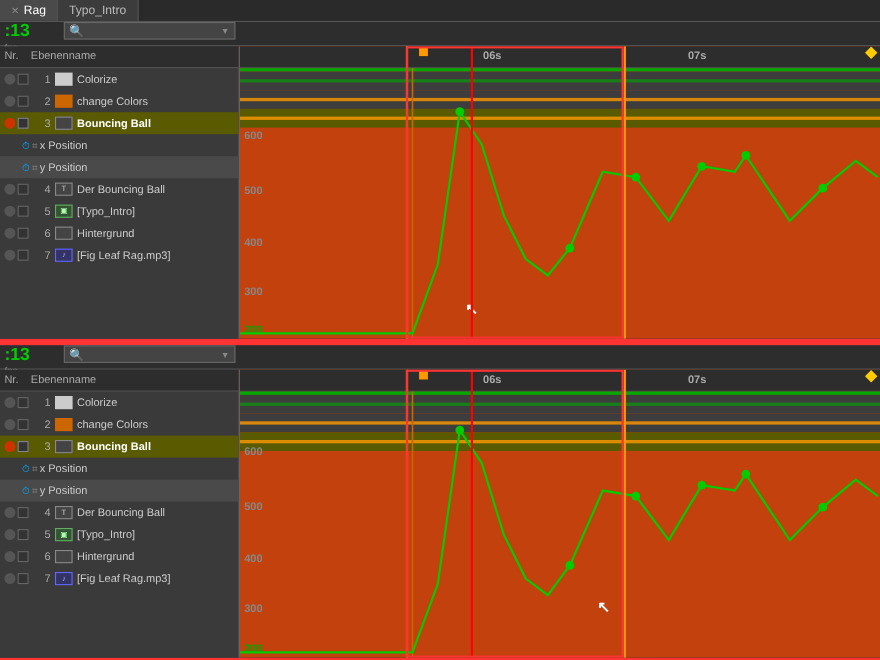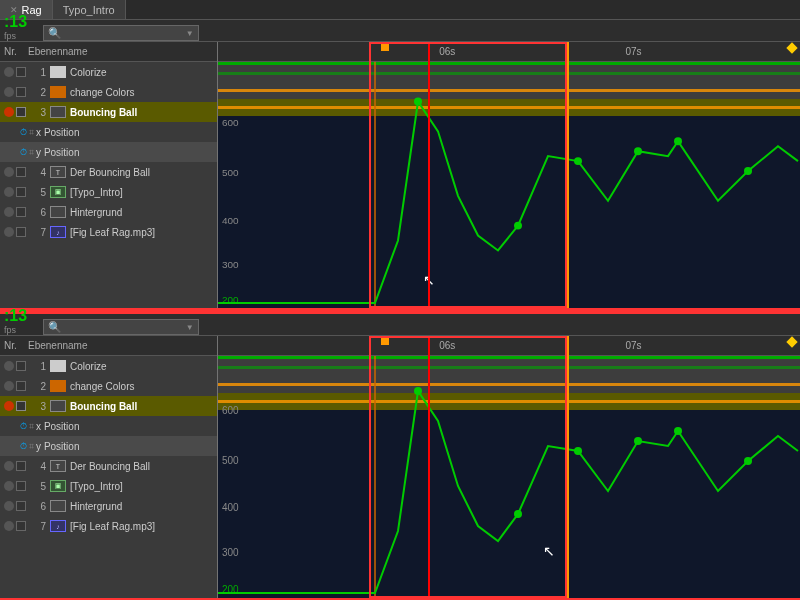--- a/index.html
+++ b/index.html
@@ -43,25 +43,25 @@
 
     .panel {
       display: flex;
       flex-direction: column;
       height: 290px;
       border-bottom: 2px solid #ff3333;
     }
 
     .panel-header {
       display: flex;
-      align-items: flex-end;
+      align-items: flex-start;
       background: #2d2d2d;
       height: 22px;
       padding: 0 4px;
-      gap: 0;
+      gap: 15px;
       border-bottom: 1px solid #555;
     }
 
     .time-display {
       color: #00cc00;
       font-size: 16px;
       font-weight: bold;
       min-width: 35px;
     }
     .fps-display {
@@ -137,23 +137,24 @@
       display: flex;
       align-items: center;
       height: 20px;
       padding: 0 4px;
       padding-left: 20px;
       gap: 2px;
     }
 
     .timeline-area {
       flex: 1;
-      background: #0f172a;
+      background: #c2410c;
       position: relative;
       overflow: hidden;
+      font-weight: bold;
     }
 
     .timeline-ruler {
       height: 20px;
       background: #2d2d2d;
       border-bottom: 1px solid #555;
       position: relative;
       display: flex;
       align-items: center;
     }

